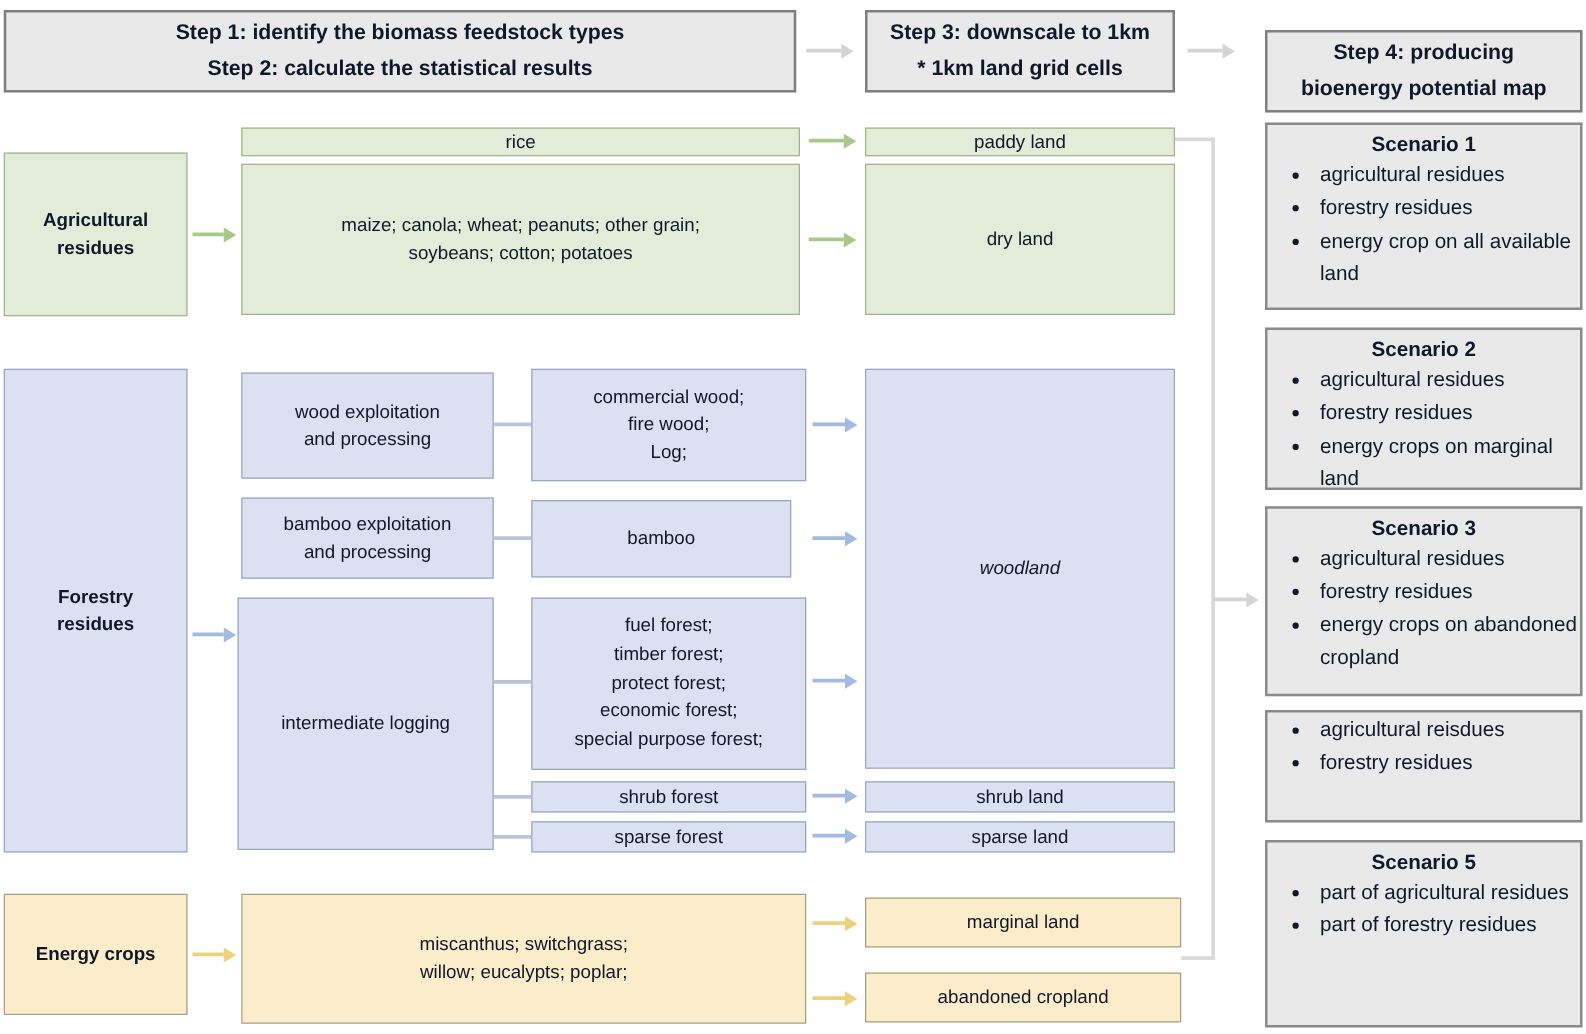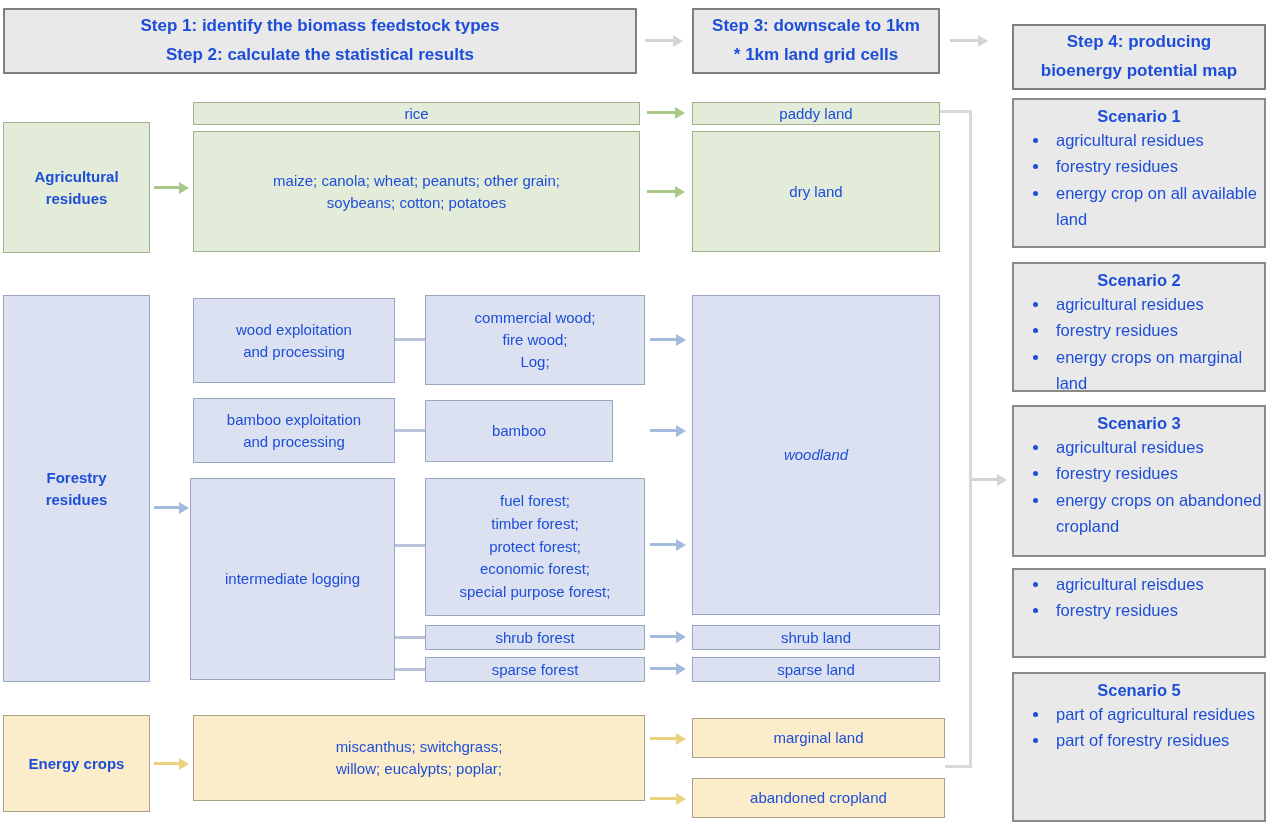--- a/index.html
+++ b/index.html
@@ -1,18 +1,18 @@
 <!DOCTYPE html>
 <html style="--green-fill: #e3ecd9; --green-border: #a3b18c; --green-arrow: #a9c98b; --blue-fill: #dbe1f1; --blue-border: #9aa5c2; --blue-arrow: #a3bbdf; --yellow-fill: #fcedca; --yellow-border: #a8a183; --yellow-arrow: #ecd17e; --gray-fill: #e9e9e9; --gray-border: #7f7f7f; --gray-arrow: #d4d4d4; --scen-border: #8a8a8a; --line-blue: #b9c3da; --line-gray: #d9d9d9;"><head>
 <meta charset="utf-8">
 <style>
   html,body{margin:0;padding:0;background:#ffffff;}
   #canvas{
     position:relative;width:1269px;height:827px;background:#ffffff;overflow:hidden;
-    font-family:"Liberation Sans", sans-serif;color:#1d4ed8;
+    font-family:"Liberation Sans", sans-serif;color:#0f172a;
   }
   .box{
     position:absolute;box-sizing:border-box;display:flex;align-items:center;justify-content:center;
     text-align:center;white-space:pre-line;font-size:15px;line-height:1.45;padding:2px 6px;
   }
   .bold{font-weight:bold;}
   .hbox{background:var(--gray-fill,#e9e9e9);border:2px solid var(--gray-border,#7f7f7f);font-weight:bold;font-size:17px;line-height:1.7;}
   .gbox{background:var(--green-fill,#e3ecd9);border:1.5px solid var(--green-border,#a3b18c);}
   .bbox{background:var(--blue-fill,#dbe1f1);border:1.5px solid var(--blue-border,#9aa5c2);}
   .ybox{background:var(--yellow-fill,#fcedca);border:1.5px solid var(--yellow-border,#a8a183);}
@@ -89,21 +89,21 @@
 fire wood;
 Log;</div>
   <div class="arr blue" style="left:650px;top:333px;width:36px;height:13px;">
       <span class="shaft"></span>
       <span class="head"></span>
     </div>
 
   <div class="box bbox" style="left:193px;top:398px;width:202px;height:65px;">bamboo exploitation
 and processing</div>
   <div class="conn" style="left:395px;top:429px;width:30px;height:3px;"></div>
-  <div class="box bbox" style="left:425px;top:400px;width:188px;height:62px;">bamboo</div>
+  <div class="box bbox" style="left:425px;top:400px;width:208px;height:62px;">bamboo</div>
   <div class="arr blue" style="left:650px;top:424px;width:36px;height:13px;">
       <span class="shaft"></span>
       <span class="head"></span>
     </div>
 
   <div class="box bbox" style="left:190px;top:478px;width:205px;height:202px;">intermediate logging</div>
   <div class="conn" style="left:395px;top:544px;width:30px;height:3px;"></div>
   <div class="box bbox" style="left:425px;top:478px;width:220px;height:138px;line-height:1.52;">fuel forest;
 timber forest;
 protect forest;
@@ -130,21 +130,21 @@
 
   <div class="box bbox" style="left:692px;top:295px;width:248px;height:320px;font-style:italic;">woodland</div>
   <div class="box bbox" style="left:692px;top:625px;width:248px;height:25px;">shrub land</div>
   <div class="box bbox" style="left:692px;top:657px;width:248px;height:25px;">sparse land</div>
 
   <div class="box ybox bold" style="left:3px;top:715px;width:147px;height:97px;">Energy crops</div>
   <div class="arr yellow" style="left:154px;top:757px;width:35px;height:13px;">
       <span class="shaft"></span>
       <span class="head"></span>
     </div>
-  <div class="box ybox" style="left:193px;top:715px;width:452px;height:86px;">miscanthus; switchgrass;
+  <div class="box ybox" style="left:193px;top:715px;width:452px;height:104px;">miscanthus; switchgrass;
 willow; eucalypts; poplar;</div>
   <div class="arr yellow" style="left:650px;top:732px;width:36px;height:13px;">
       <span class="shaft"></span>
       <span class="head"></span>
     </div>
   <div class="box ybox" style="left:692px;top:718px;width:253px;height:40px;">marginal land</div>
   <div class="arr yellow" style="left:650px;top:792px;width:36px;height:13px;">
       <span class="shaft"></span>
       <span class="head"></span>
     </div>

